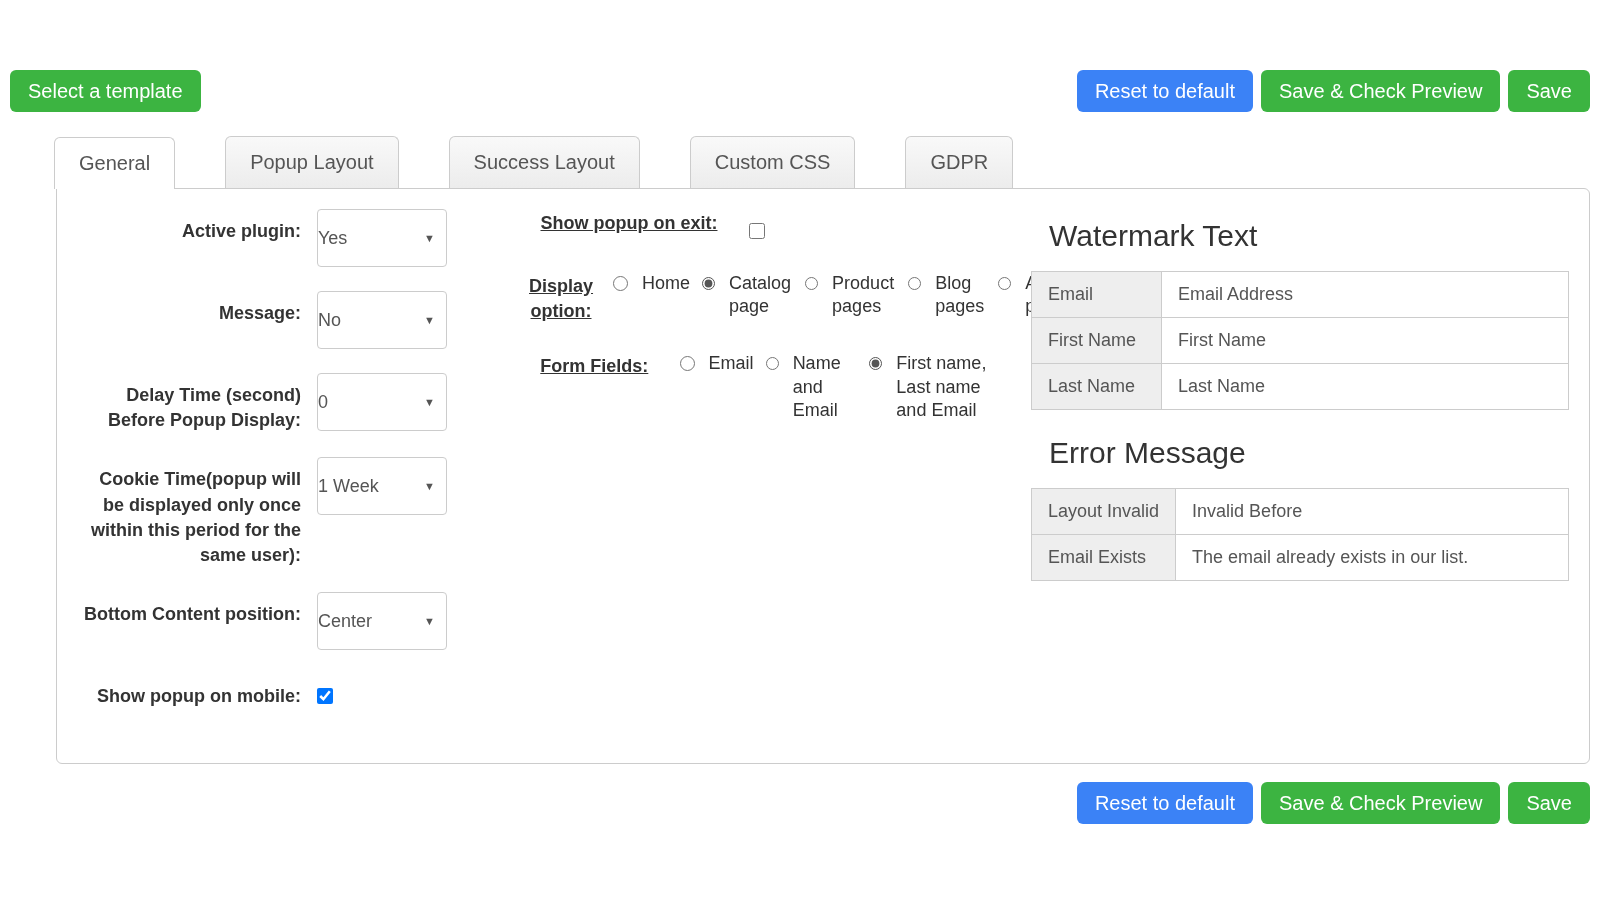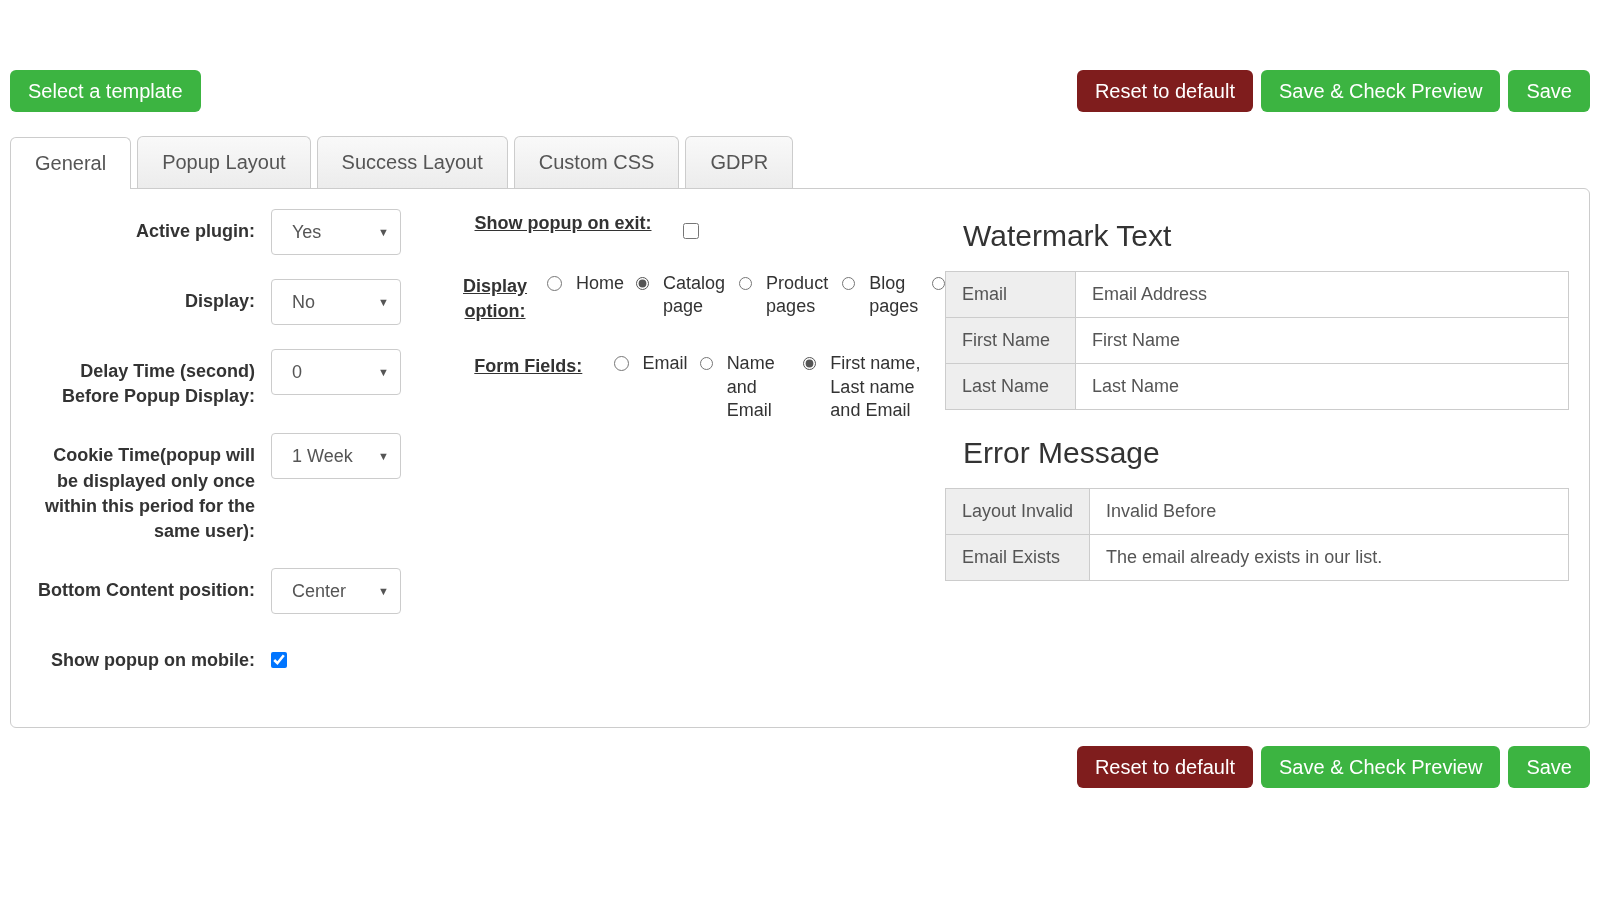--- a/index.html
+++ b/index.html
@@ -24,53 +24,55 @@
     border: none;
     border-radius: 6px;
     padding: 11px 18px;
     font-size: 20px;
     font-weight: 500;
     color: #fff;
     cursor: pointer;
     line-height: 1;
   }
   .btn-green { background: #3cb441; }
-  .btn-blue  { background: #7f1d1d; }
+  .btn-blue  { background: #3b82f6; }
 
   
   .tabs {
     display: flex;
     gap: 6px;
     position: relative;
     z-index: 2;
   }
   .tab {
     padding: 14px 24px;
     font-size: 20px;
     color: #555;
     background: linear-gradient(#f9f9f9, #ececec);
     border: 1px solid #ccc;
     border-bottom: none;
     border-radius: 6px 6px 0 0;
     cursor: pointer;
+    margin-left: 44px;
   }
   .tab.active {
     background: #fff;
     border-color: #ccc;
     color: #555;
     position: relative;
     top: 1px;
   }
 
   .panel {
     border: 1px solid #ccc;
     border-radius: 0 6px 6px 6px;
     padding: 20px 20px 30px 20px;
     display: flex;
-    gap: 12px;
+    gap: 32px;
+    margin-left: 46px;
   }
   .col { flex: 1; }
 
   
   .form-row {
     display: flex;
     align-items: flex-start;
     margin-bottom: 24px;
   }
   .form-row label.leftlabel {
@@ -80,22 +82,22 @@
     font-weight: 700;
     line-height: 1.4;
     padding-top: 10px;
   }
   .select-wrap {
     position: relative;
     width: 130px;
   }
   select {
     width: 100%;
-    height: 46px;
-    padding: 0 20px;
+    height: 58px;
+    padding: 0 0;
     font-size: 18px;
     border: 1px solid #ccc;
     border-radius: 4px;
     background: #fff;
     appearance: none;
     -webkit-appearance: none;
     color: #555;
   }
   .select-wrap::after {
     content: "▼";
@@ -195,21 +197,21 @@
   <div class="col" style="max-width:420px">
     <div class="form-row">
       <label class="leftlabel">Active plugin:</label>
       <div class="select-wrap">
         <select>
           <option>Yes</option>
         </select>
       </div>
     </div>
     <div class="form-row">
-      <label class="leftlabel">Display:</label>
+      <label class="leftlabel">Message:</label>
       <div class="select-wrap">
         <select>
           <option>No</option>
         </select>
       </div>
     </div>
     <div class="form-row">
       <label class="leftlabel">Delay Time (second) Before Popup Display:</label>
       <div class="select-wrap">
         <select>

